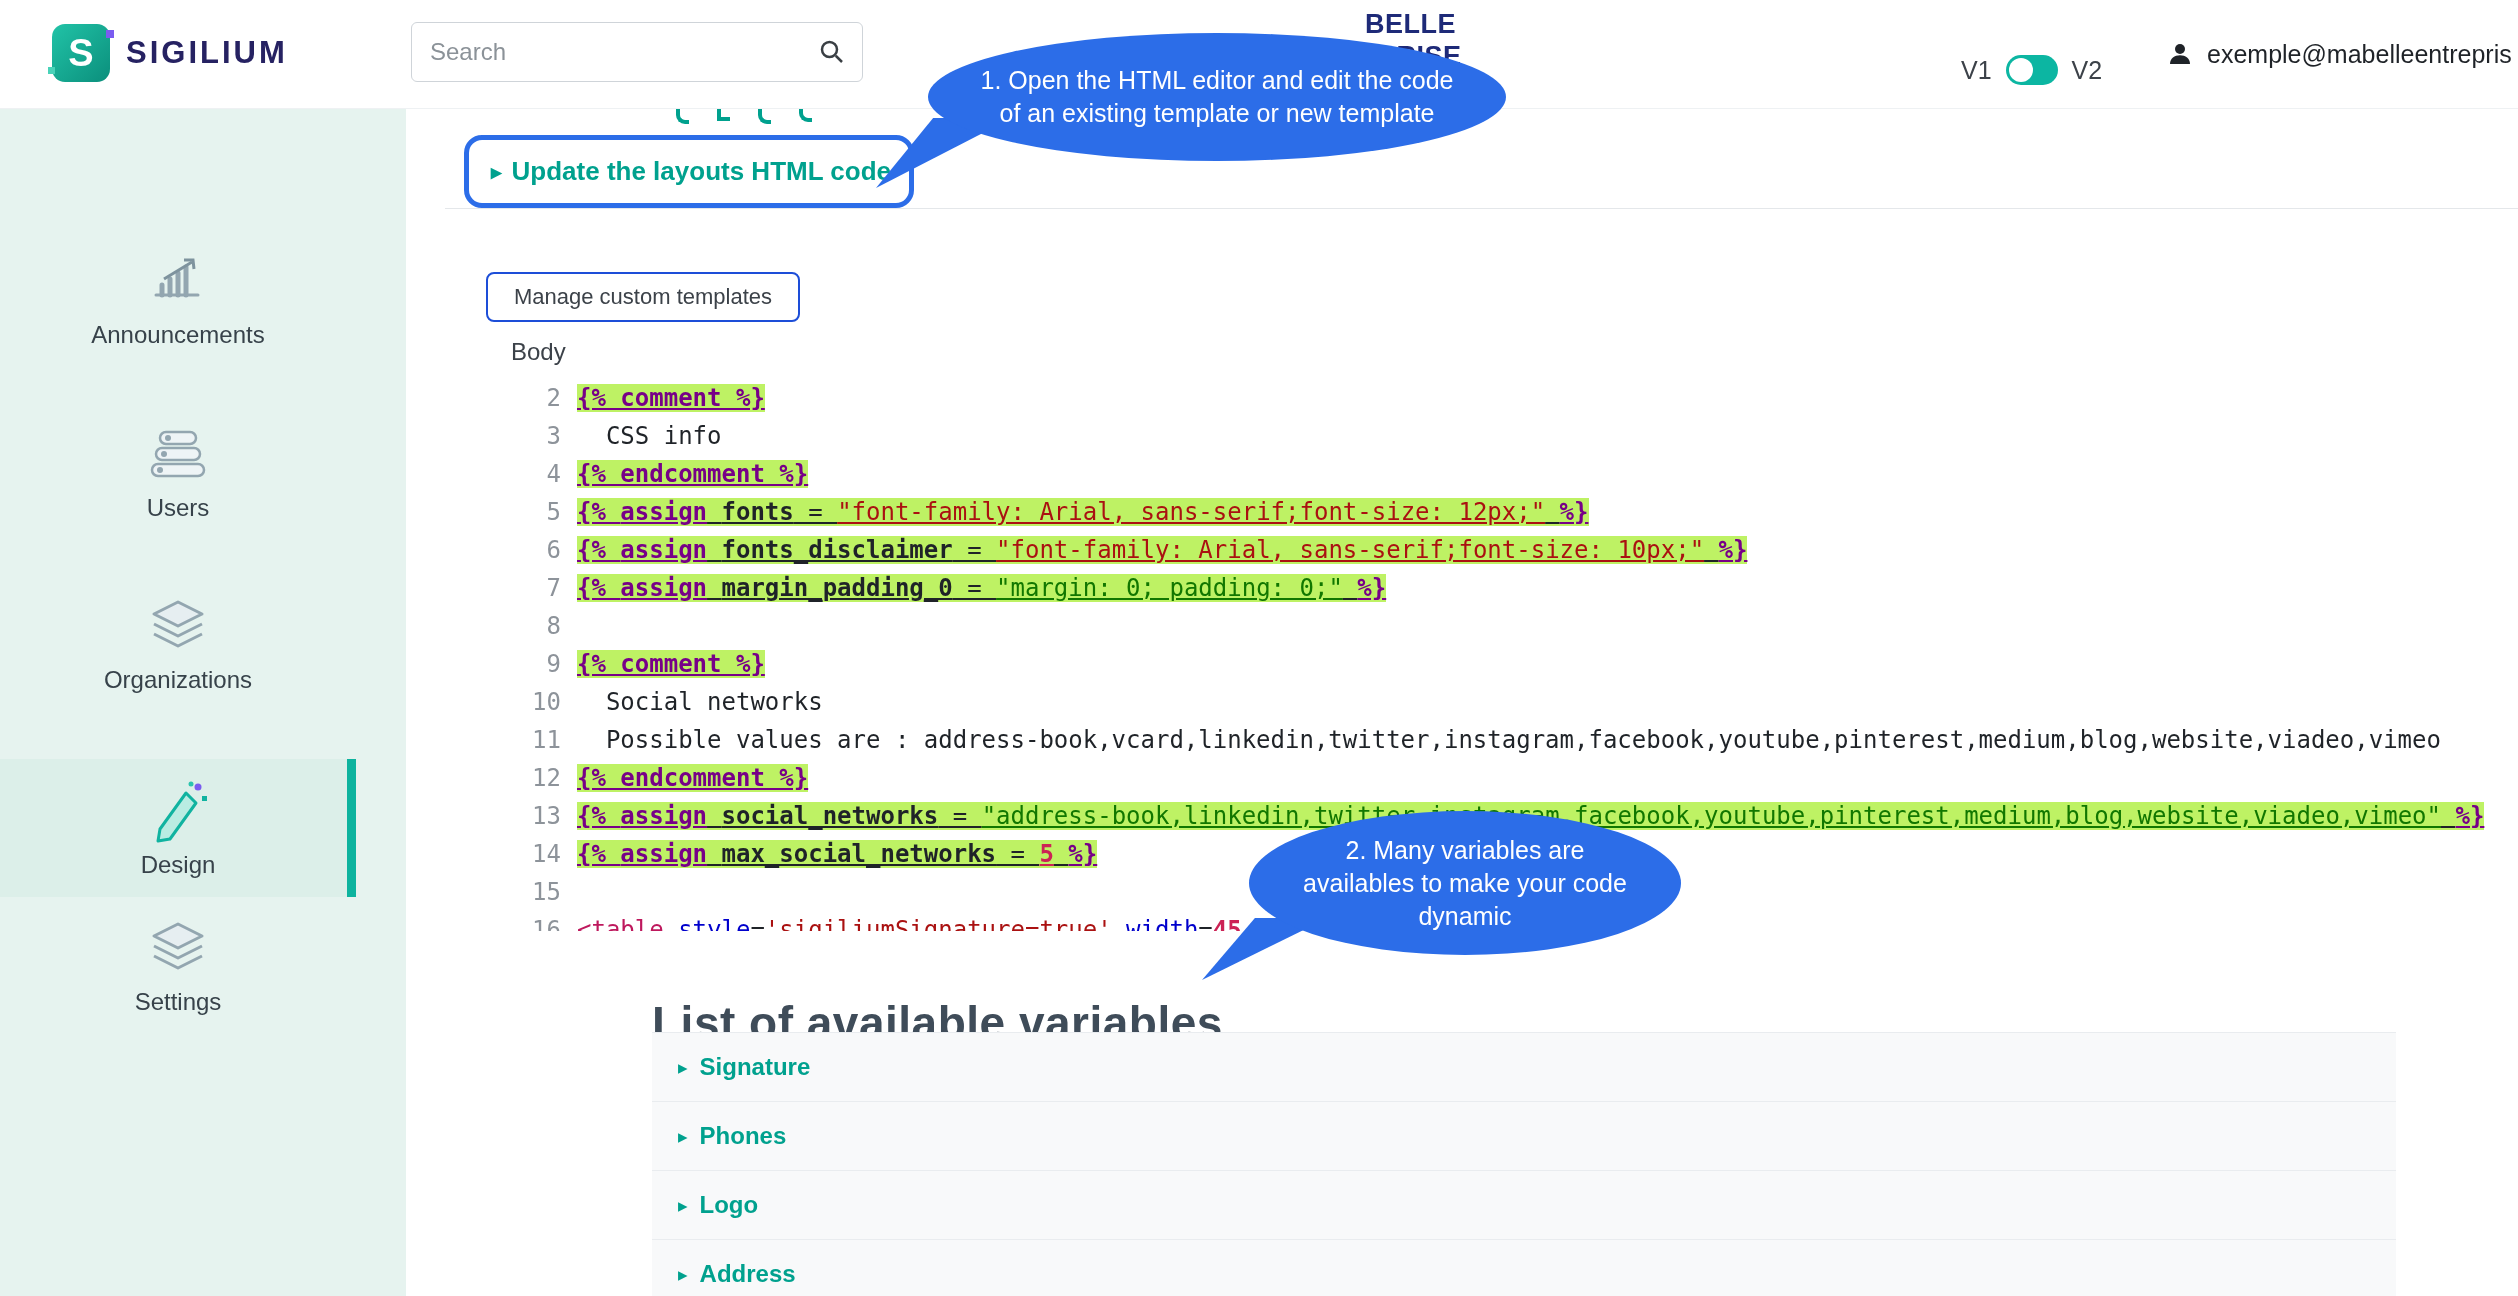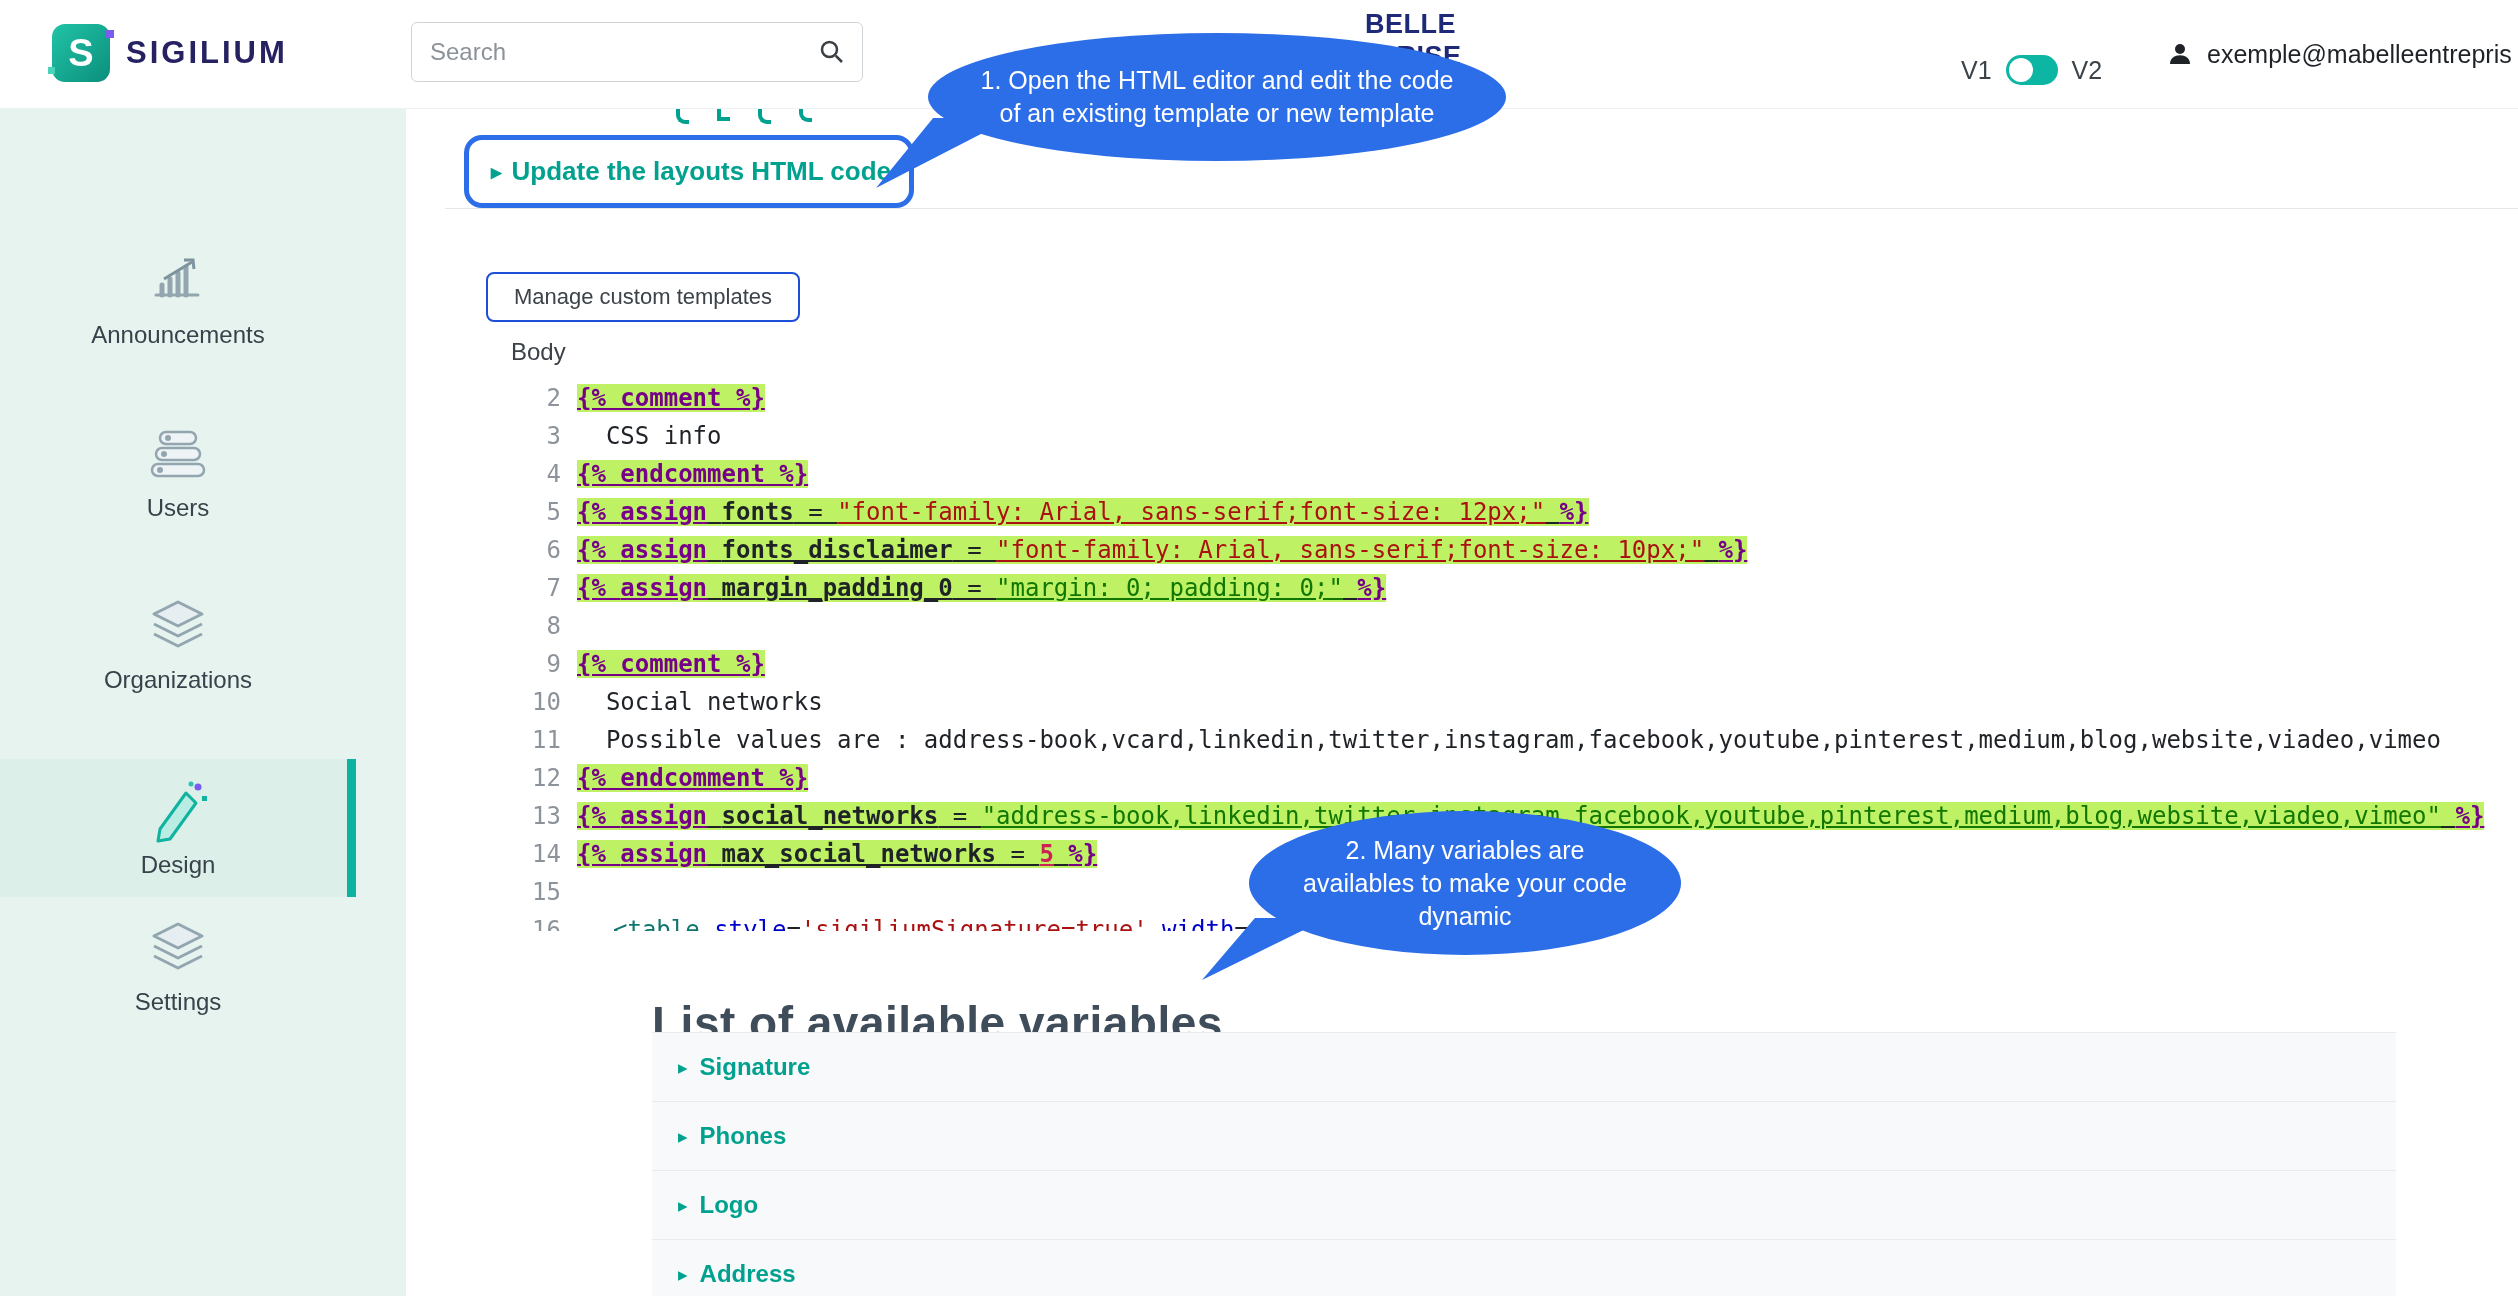--- a/index.html
+++ b/index.html
@@ -63,21 +63,21 @@
           font-family:"DejaVu Sans Mono",monospace;font-size:24px;line-height:38px;cursor:text;}
   .code-row{display:flex;height:38px;white-space:pre;}
   .gutter{flex:0 0 50px;text-align:right;color:#8d939a;padding-right:16px;}
   .code{flex:1;white-space:pre;color:#1f2328;}
   .lq{background:#bef264;text-decoration:underline;}
   .kw{color:#770088;font-weight:bold;}
   .vr{color:#1f2328;font-weight:bold;}
   .sr{color:#aa1111;}
   .sg{color:#117700;}
   .nm{color:#cc2255;font-weight:bold;}
-  .tg{color:#0f766e;margin-left:36px;}
+  .tg{color:#be185d;}
   .at{color:#0000cc;}
   .pl{color:#1f2328;}
 
   
   .bubble{position:absolute;background:#2c6de8;color:#fff;border-radius:50%;display:flex;align-items:center;
           justify-content:center;text-align:center;font-size:25px;line-height:33px;z-index:40;
           padding:0 44px;box-sizing:border-box;font-weight:500;}
   .bubble-tail{position:absolute;background:#2c6de8;z-index:39;}
   .bubble1{left:928px;top:33px;width:578px;height:128px;}
   .tail1{left:876px;top:118px;width:136px;height:70px;clip-path:polygon(100% 0,42% 0,0 100%);}

